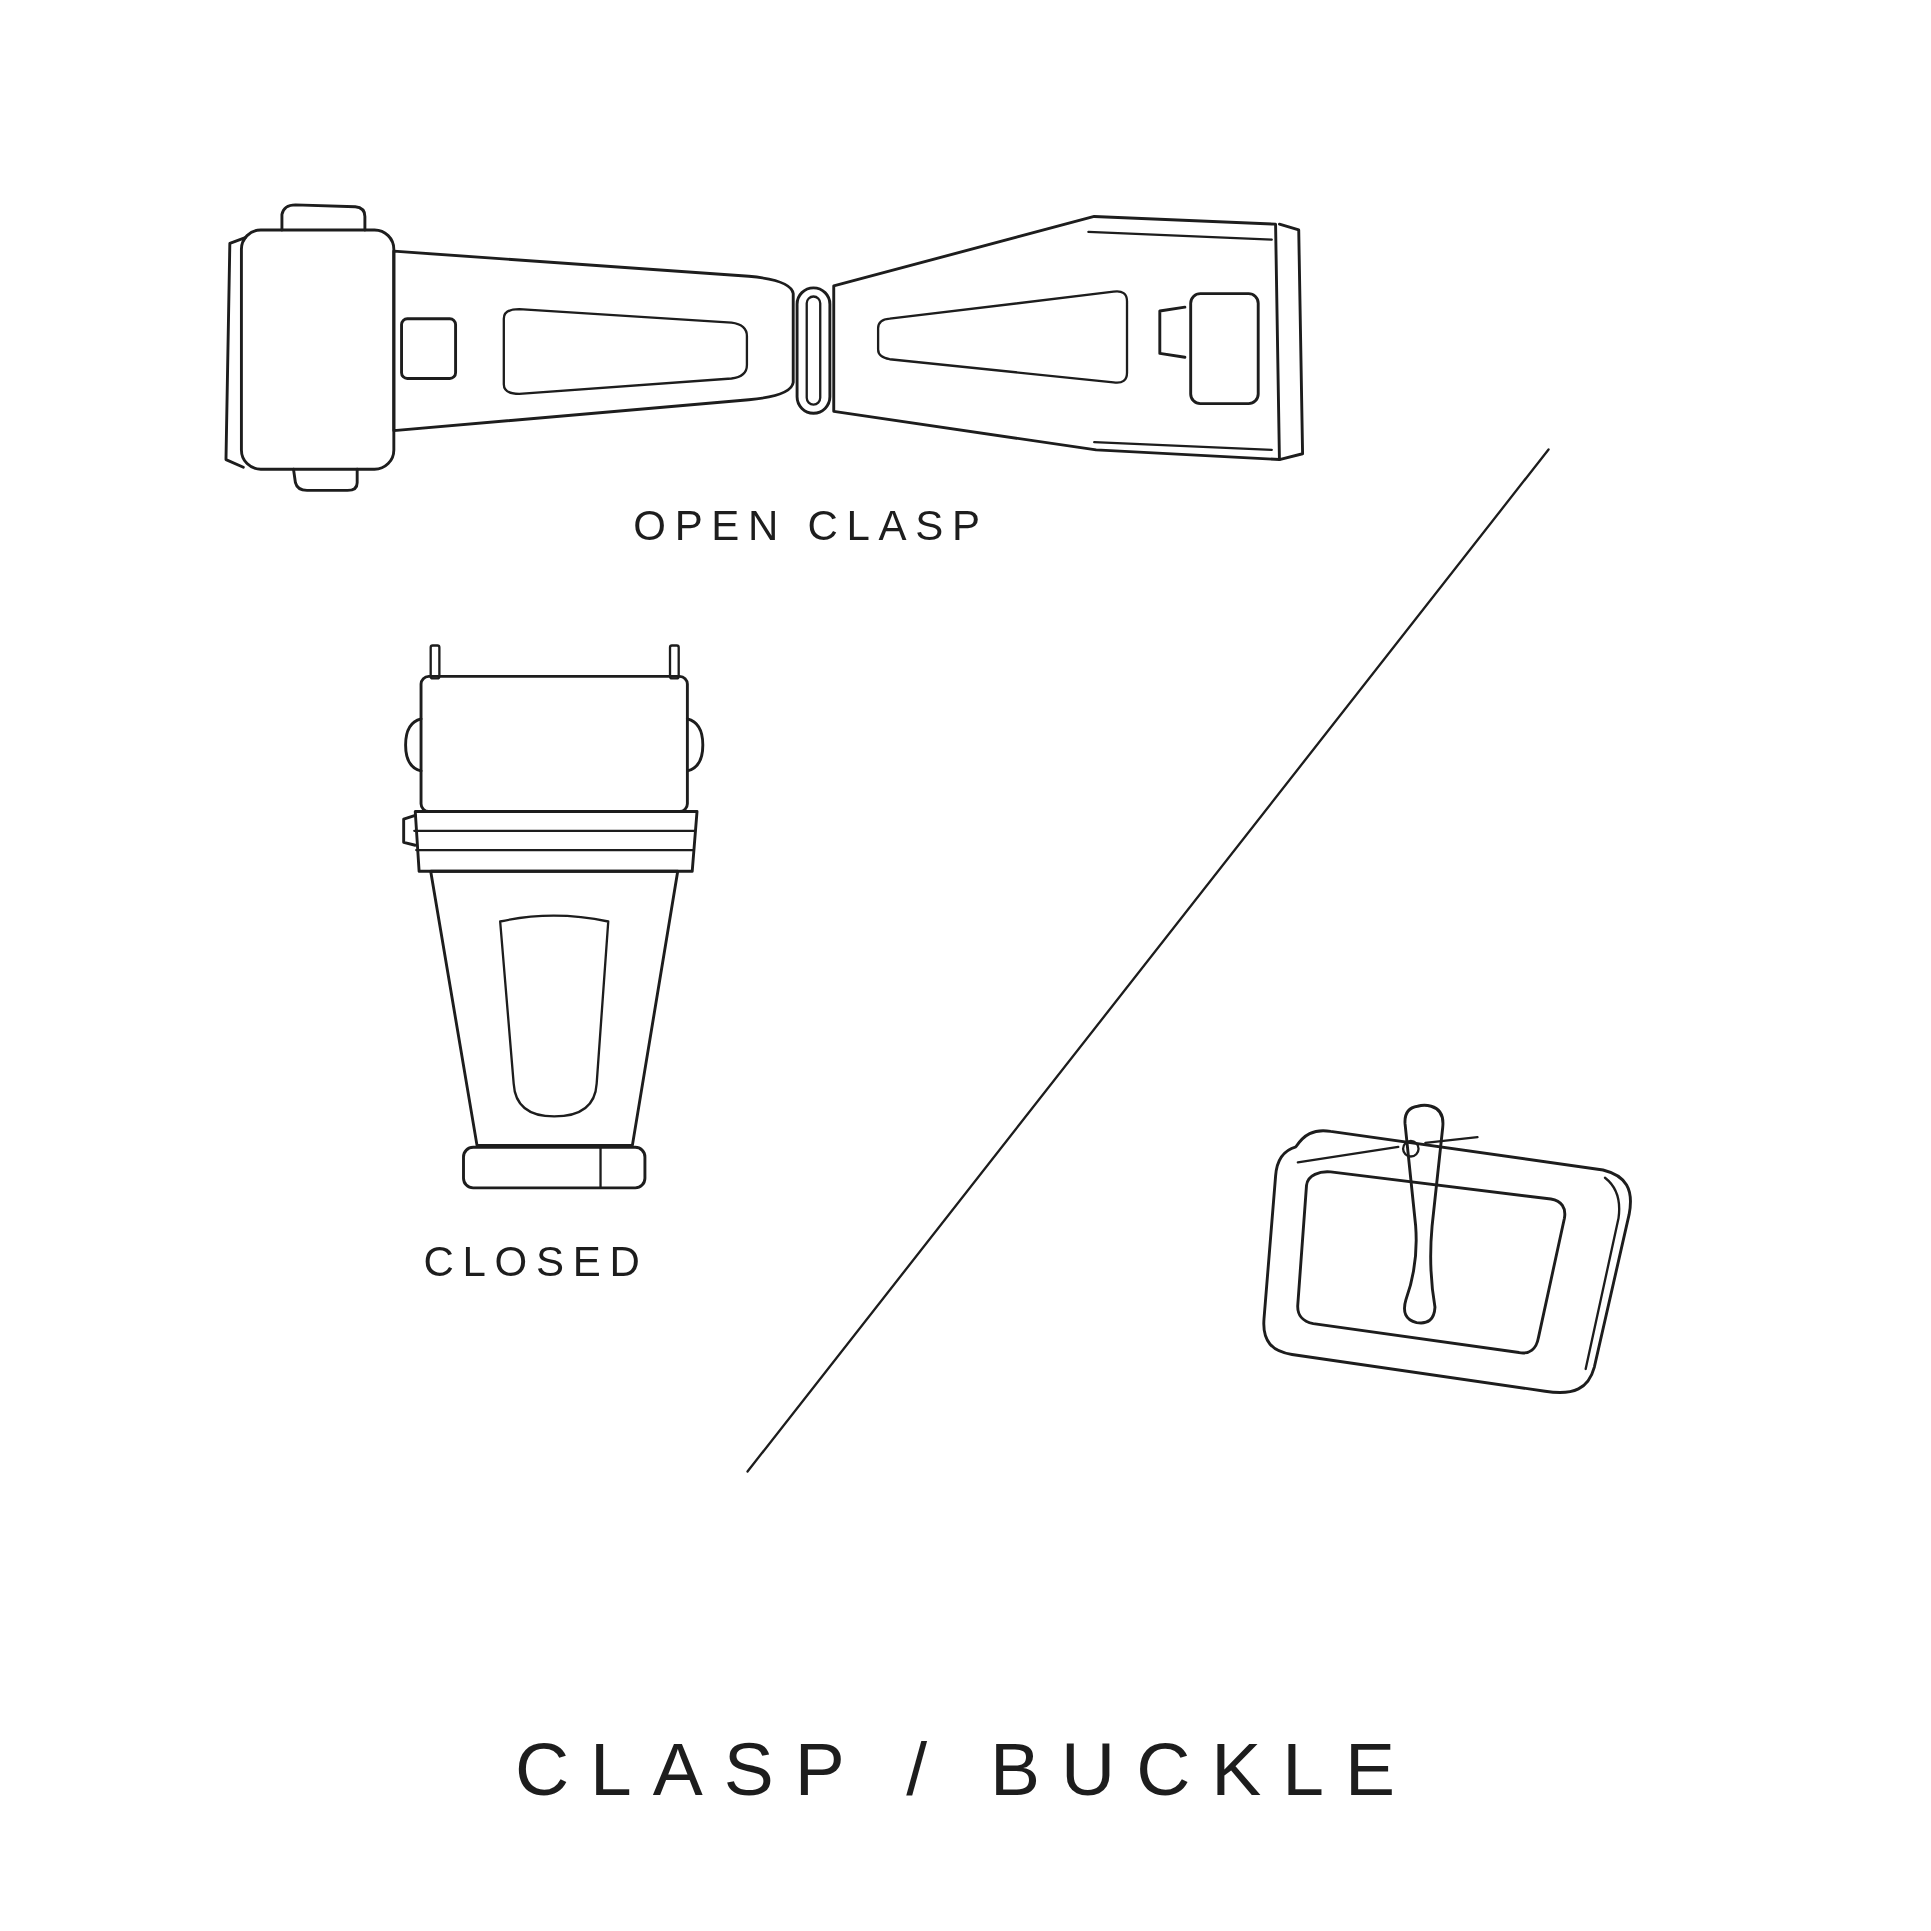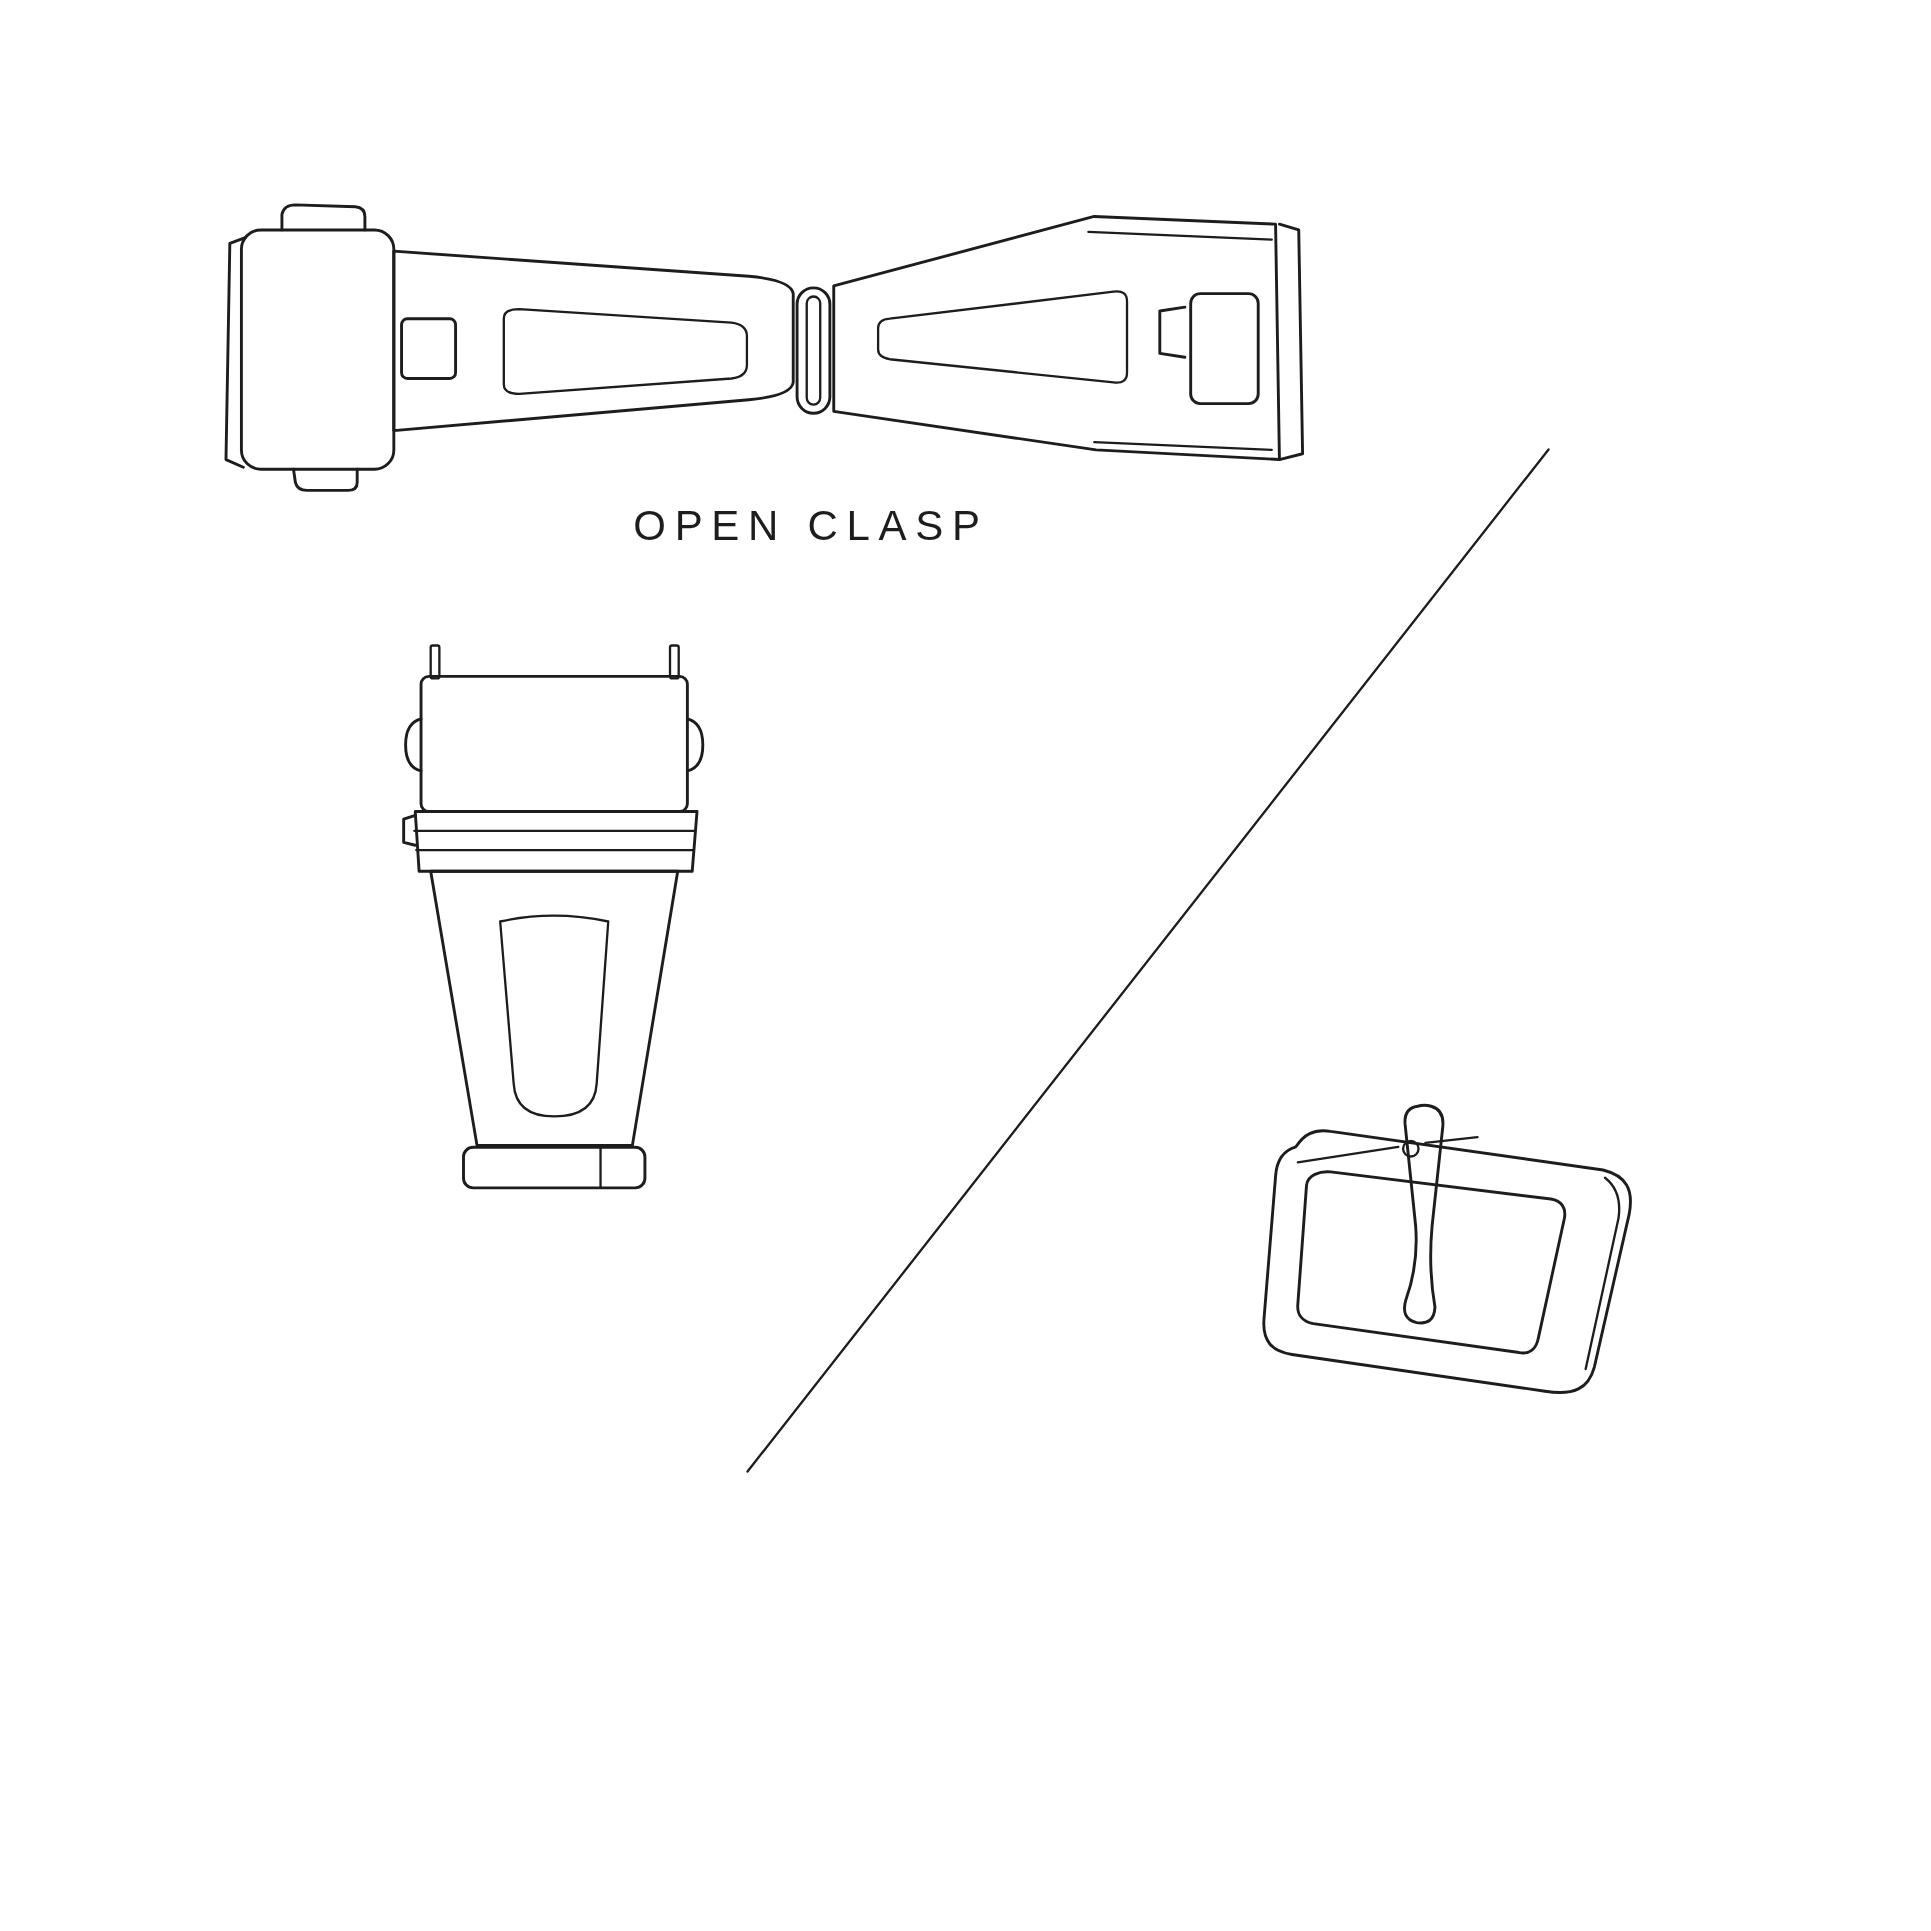--- a/index.html
+++ b/index.html
@@ -92,20 +92,21 @@
         <path class="stroke" d="M46,248 L302,248 L255,532 L94,532 Z"></path>
         <path class="stroke-thin" d="M118,300 Q173,288 230,300 L218,468 Q216,502 174,502 Q134,502 132,468 Z"></path>
       </g>
       <g>
         <rect class="stroke" x="80" y="534" width="188" height="42" rx="10"></rect>
         <path class="stroke-thin" d="M222,535 L222,575"></path>
       </g>
     </svg>
   </div>
 
+  <div class="caption" style="left:150px;top:1238px;width:772px;">CLOSED</div>
 
   <div class="fig" style="left:734px;top:434px;width:830px;height:1052px;">
     <svg width="830" height="1052" viewBox="0 0 860 1090">
       <line class="stroke-thin" x1="844" y1="16" x2="14" y2="1075"></line>
     </svg>
   </div>
 
   <div class="fig" style="left:1236px;top:1081px;width:425px;height:348px;">
     <svg width="425" height="348" viewBox="0 0 440 360">
       <g>
@@ -117,15 +118,16 @@
         <path class="stroke-thin" d="M64,84 L168,68"></path>
         <circle class="stroke-thin" cx="181" cy="70" r="8"></circle>
         <path class="stroke-thin" d="M196,64 L250,58"></path>
       </g>
       <g>
         <path class="stroke" d="M188,26 Q174,28 175,44 L186,150 Q189,190 176,226 Q170,246 187,250 Q205,253 206,234 Q199,194 203,150 L214,48 Q216,30 202,26 Q195,24 188,26 Z"></path>
       </g>
     </svg>
   </div>
 
+  <div class="title">CLASP / BUCKLE</div>
 
 </div>
 
 
 </body></html>

